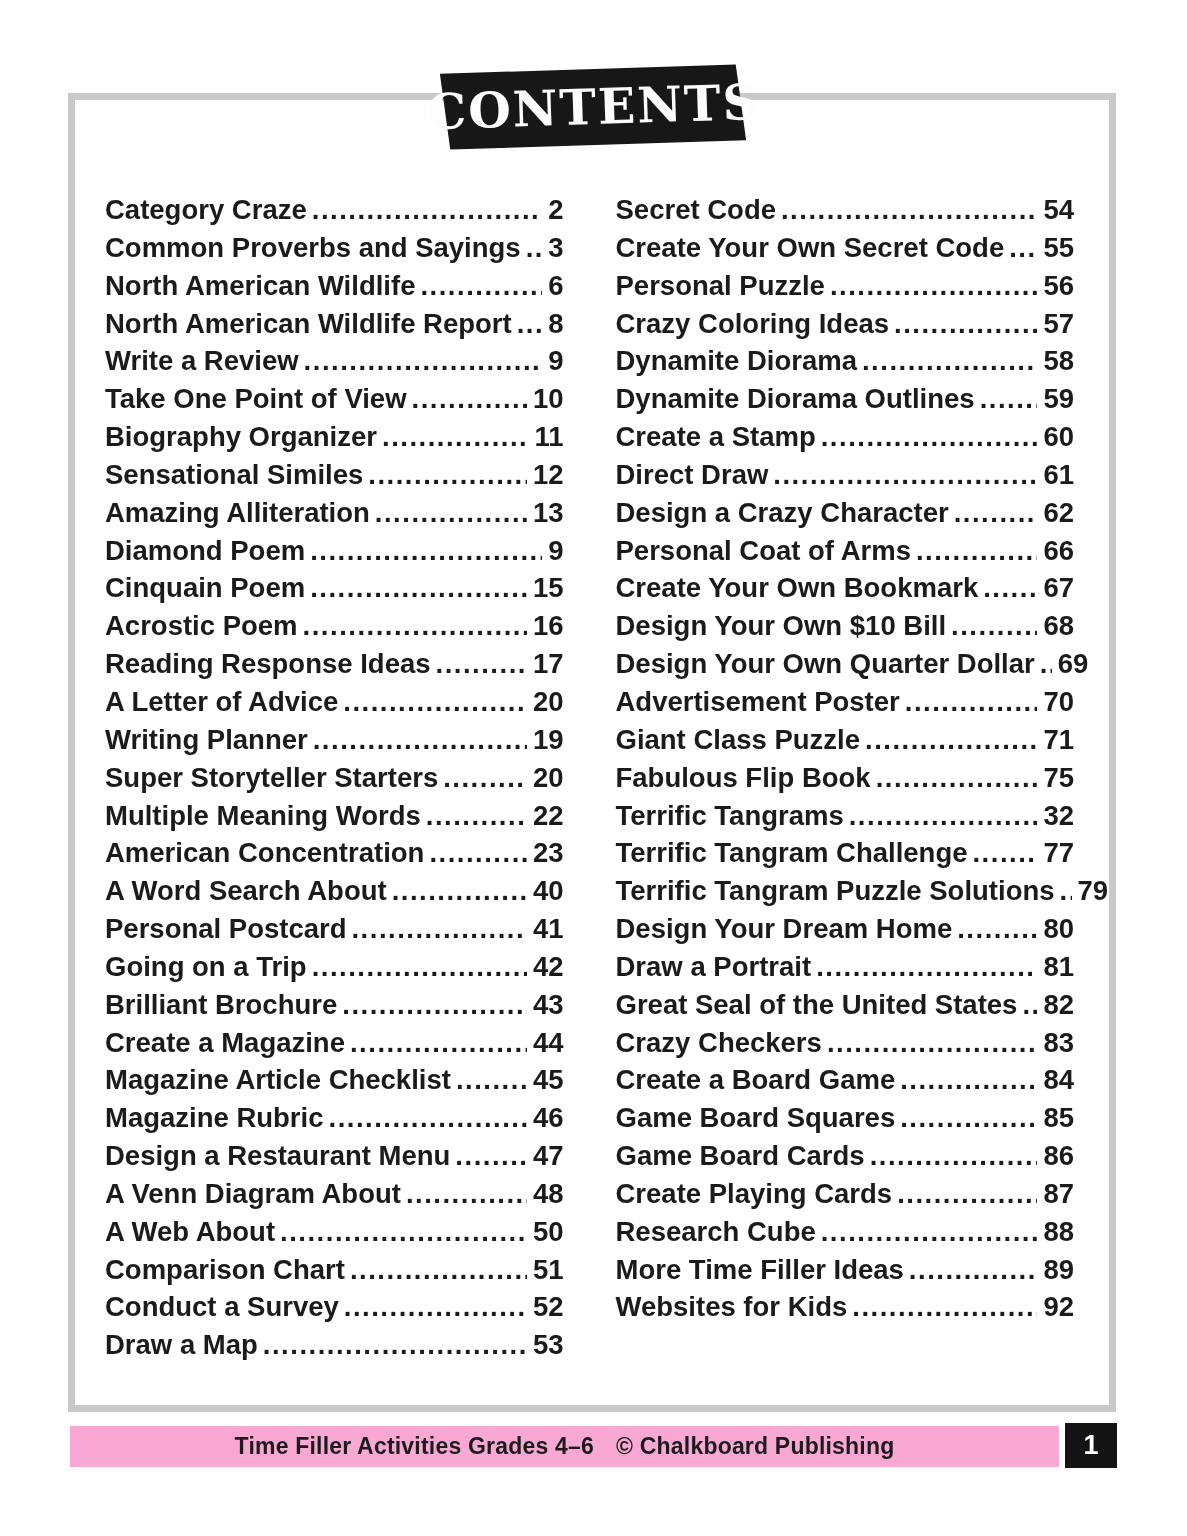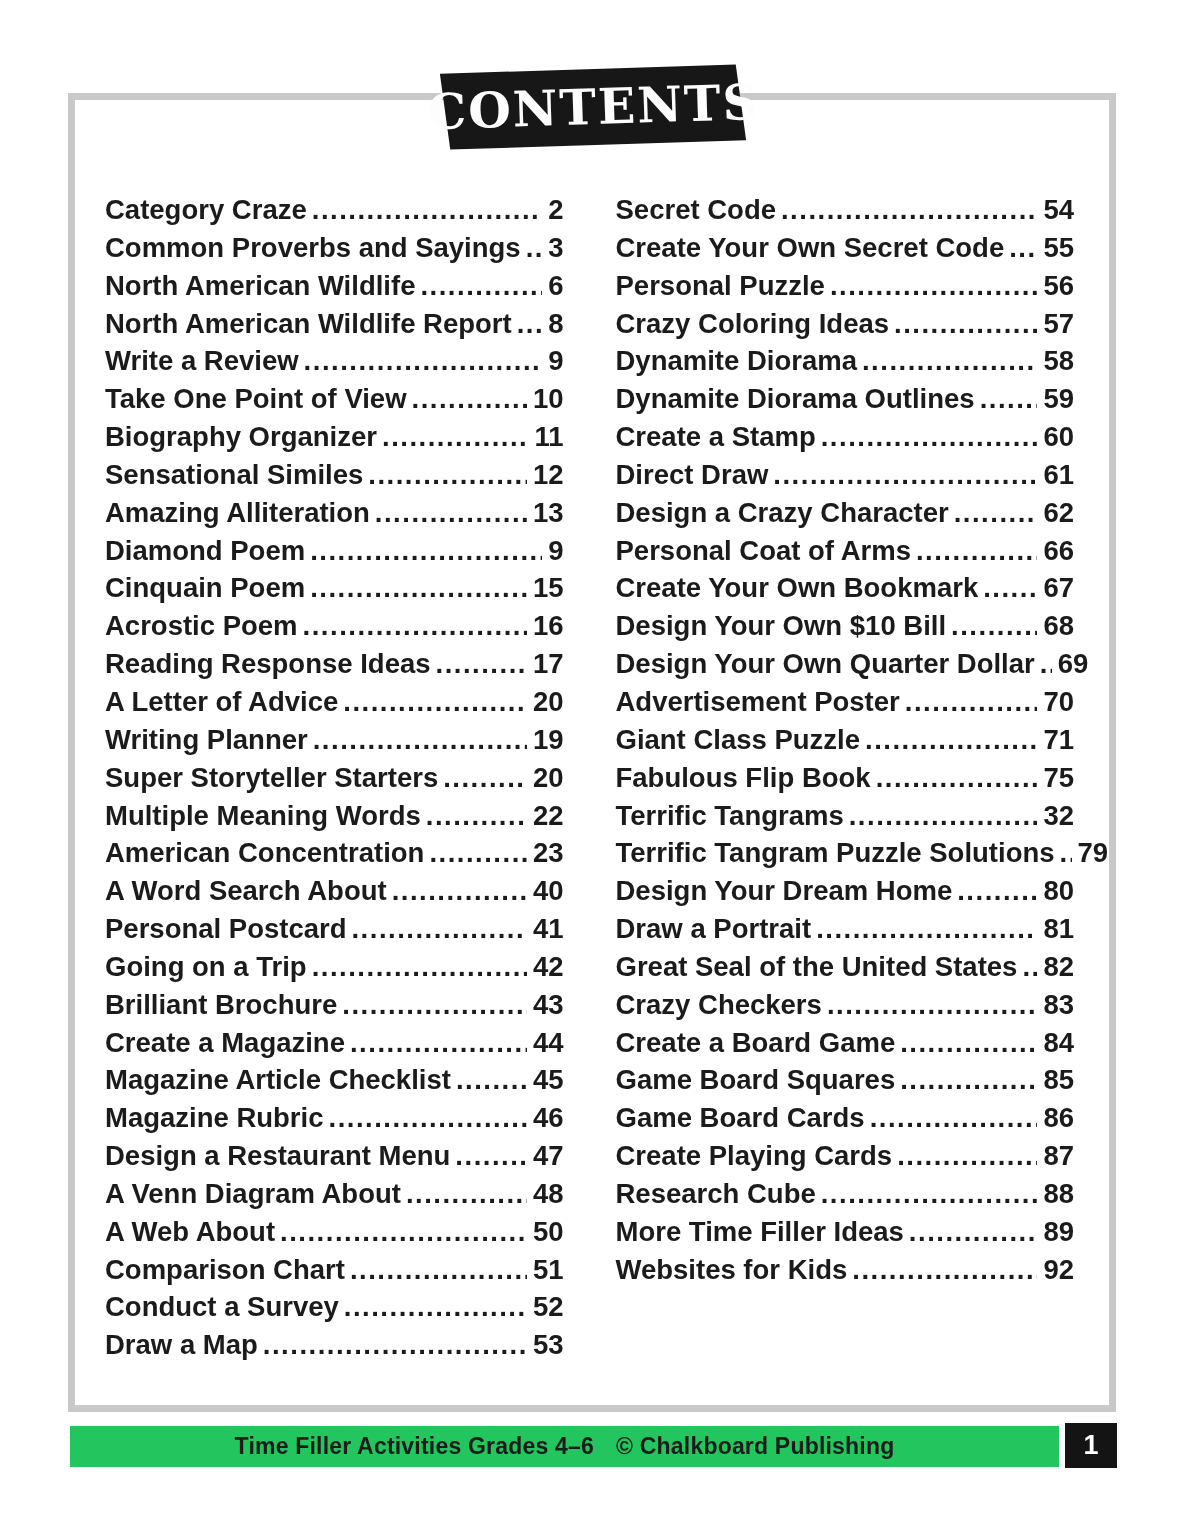--- a/index.html
+++ b/index.html
@@ -24,21 +24,21 @@
   .row { display:flex; align-items:baseline; height:37.85px; line-height:37.85px;
     font-weight:bold; font-size:27.5px; color:#1b1b1b; white-space:nowrap; }
   .t { flex:0 0 auto; margin-right:5px; }
   .leader { flex:1 1 auto; overflow:hidden; min-width:12px; }
   .leader::after { content:"......................................................................................";
     letter-spacing:1.5px; font-weight:bold; color:#1b1b1b; }
   .n { flex:0 0 auto; margin-left:6px; text-align:right; }
 
   
   .footer-bar { position:absolute; left:70px; top:1426px; width:989px; height:41px;
-    background:#22c55e; display:flex; align-items:center; justify-content:center;
+    background:#f9a8d4; display:flex; align-items:center; justify-content:center;
     gap:22px; z-index:2; }
   .footer-text { font-weight:bold; font-size:23px; color:#1b1b1b; letter-spacing:0.2px; }
   .page-num-box { position:absolute; left:1065px; top:1423px; width:52px; height:45px;
     background:#141414; display:flex; align-items:center; justify-content:center; z-index:3; }
   .page-num { color:#ffffff; font-weight:bold; font-size:27px; }
 </style>
 </head>
 <body>
 
 <div class="page">
@@ -336,20 +336,25 @@
           <span class="leader"></span>
           <span class="n">75</span>
         </div>
 
         <div class="row">
           <span class="t">Terrific Tangrams</span>
           <span class="leader"></span>
           <span class="n">32</span>
         </div>
 
+        <div class="row">
+          <span class="t">Terrific Tangram Challenge</span>
+          <span class="leader"></span>
+          <span class="n">77</span>
+        </div>
 
         <div class="row">
           <span class="t">Terrific Tangram Puzzle Solutions</span>
           <span class="leader"></span>
           <span class="n">79</span>
         </div>
 
         <div class="row">
           <span class="t">Design Your Dream Home</span>
           <span class="leader"></span>

